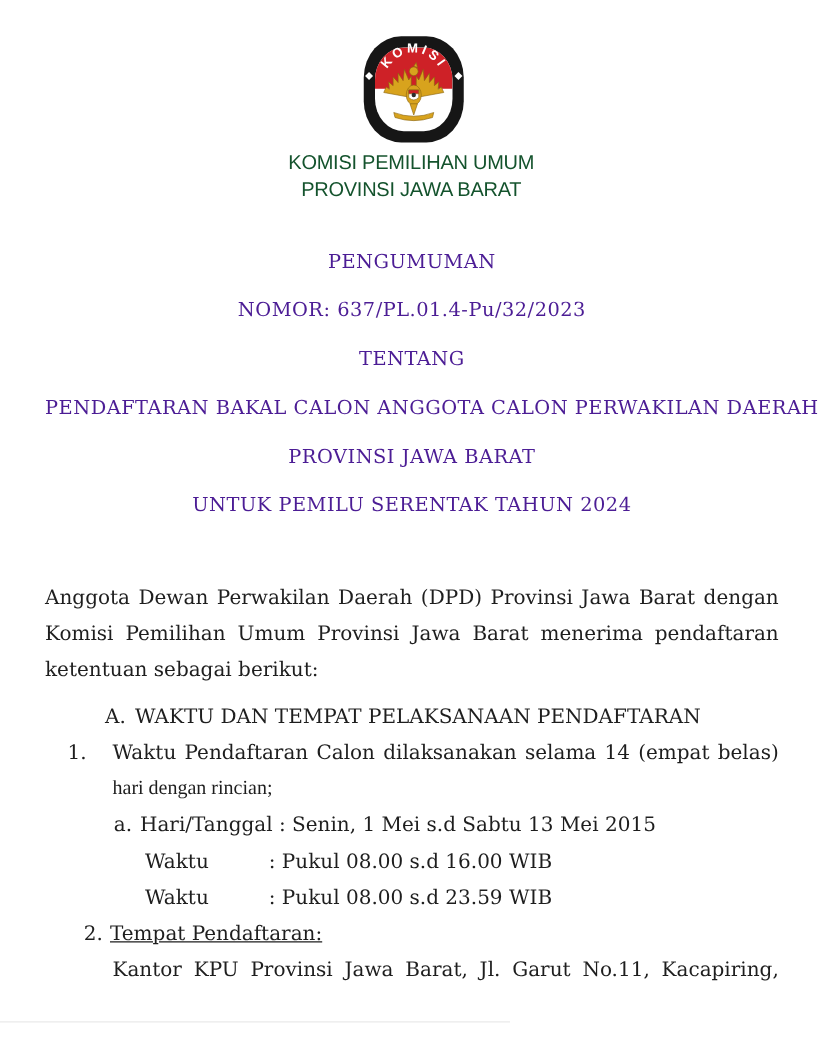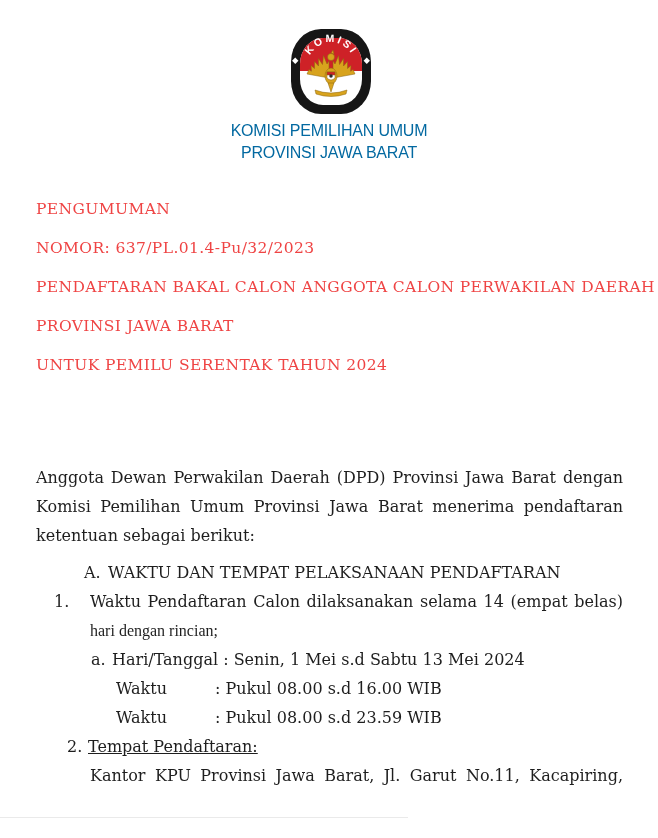--- a/index.html
+++ b/index.html
@@ -4,25 +4,25 @@
 <style>
   html,body { margin:0; padding:0; }
   body {
     width:658px; height:838px; background:#ffffff; position:relative;
     overflow:hidden; font-family:"DejaVu Serif", serif; color:#1e1e1e;
   }
   .logo { position:absolute; left:290px; top:28px; width:82px; height:87px; }
   .org {
     position:absolute; left:0; top:120px; width:658px; text-align:center;
     font-family:"Liberation Sans", sans-serif; font-size:16px; line-height:22px;
-    color:#0369a1; letter-spacing:-0.2px;
+    color:#14532d; letter-spacing:-0.2px;
   }
   .titles {
-    position:absolute; left:36px; top:190px; width:587px; 
-    font-size:15.5px; letter-spacing:0.4px; color:#ef4444;
+    position:absolute; left:36px; top:190px; width:587px; text-align:center;
+    font-size:15.5px; letter-spacing:0.4px; color:#4c1d95;
   }
   .titles .tline { height:39px; line-height:39px; white-space:nowrap; }
   .doc { position:absolute; left:36px; top:463px; width:587px; font-size:16px; line-height:29px; }
   .just { text-align:justify; text-align-last:justify; }
   .secA { margin-top:8px;margin-left:48px; }
   .secA .mk { display:inline-block; width:24px; }
   .item1-l1 { position:relative; padding-left:54px; }
   .item1-l1 .mk { position:absolute; left:18px; top:0; }
   .item1-l2 { padding-left:54px;font-family:Liberation Serif, serif; }
   .sub { padding-left:55px; }
@@ -88,41 +88,42 @@
 </div>
 
 <div class="org">
   <div>KOMISI PEMILIHAN UMUM</div>
   <div>PROVINSI JAWA BARAT</div>
 </div>
 
 <div class="titles">
   <div class="tline">PENGUMUMAN</div>
   <div class="tline">NOMOR: 637/PL.01.4-Pu/32/2023</div>
+  <div class="tline">TENTANG</div>
   <div class="tline">PENDAFTARAN BAKAL CALON ANGGOTA CALON PERWAKILAN DAERAH</div>
   <div class="tline">PROVINSI JAWA BARAT</div>
   <div class="tline">UNTUK PEMILU SERENTAK TAHUN 2024</div>
 </div>
 
 <div class="doc">
   <div class="just">Anggota Dewan Perwakilan Daerah (DPD) Provinsi Jawa Barat dengan</div>
   <div class="just">Komisi Pemilihan Umum Provinsi Jawa Barat menerima pendaftaran</div>
   <div>ketentuan sebagai berikut:</div>
 
   <div class="secA">
     <span class="mk">A.</span><span>WAKTU DAN TEMPAT PELAKSANAAN PENDAFTARAN</span>
   </div>
 
   <div class="item1-l1 just">
     <span class="mk">1.</span><span>Waktu Pendaftaran Calon dilaksanakan selama 14 (empat belas)</span>
   </div>
   <div class="item1-l2">hari dengan rincian;</div>
 
   <div class="sub">
-    <span class="mk">a.</span><span>Hari/Tanggal : Senin, 1 Mei s.d Sabtu 13 Mei 2024</span>
+    <span class="mk">a.</span><span>Hari/Tanggal : Senin, 1 Mei s.d Sabtu 13 Mei 2015</span>
   </div>
   <div class="wline">
     <span class="lbl">Waktu</span><span>: Pukul 08.00 s.d 16.00 WIB</span>
   </div>
 
   <div class="wline">
     <span class="lbl">Waktu</span><span>: Pukul 08.00 s.d 23.59 WIB</span>
   </div>
 
   <div class="item2">

